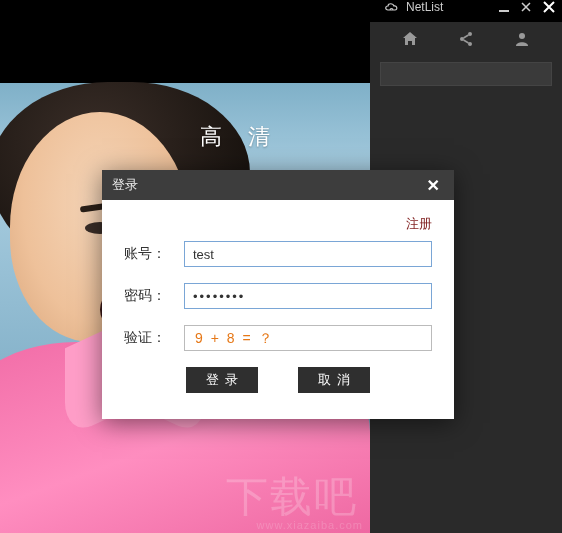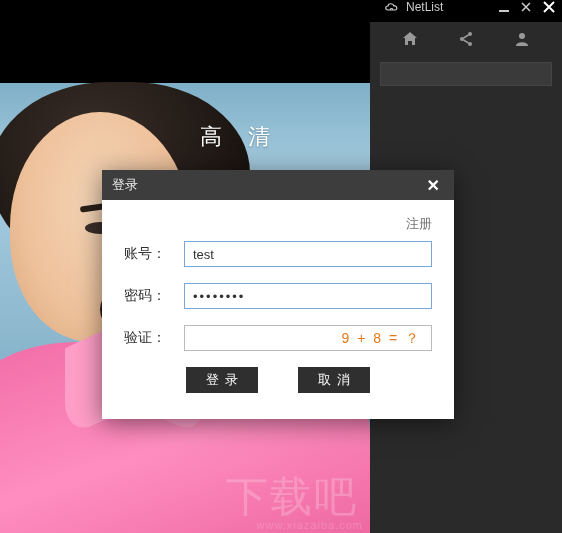--- a/index.html
+++ b/index.html
@@ -181,21 +181,21 @@
       padding: 0 4px;
     }
     .dlg-body {
       padding: 14px 22px 26px 22px;
     }
     .register-row {
       text-align: right;
       margin-bottom: 8px;
     }
     .register-link {
-      color: #737373;
+      color: #7f1d1d;
       font-size: 13px;
       text-decoration: none;
       cursor: pointer;
     }
     .form-row {
       display: flex;
       align-items: center;
       margin-bottom: 16px;
     }
     .form-label {
@@ -218,21 +218,20 @@
     .captcha-display {
       flex: 1;
       height: 26px;
       line-height: 24px;
       border: 1px solid #bbb;
       padding: 0 10px;
       color: #e67817;
       font-size: 14px;
       letter-spacing: 2px;
       background:#fff;
-      text-align:right;
     }
     .btn-row {
       display: flex;
       justify-content: center;
       gap: 40px;
       margin-top: 8px;
     }
     .btn {
       width: 72px;
       height: 26px;

